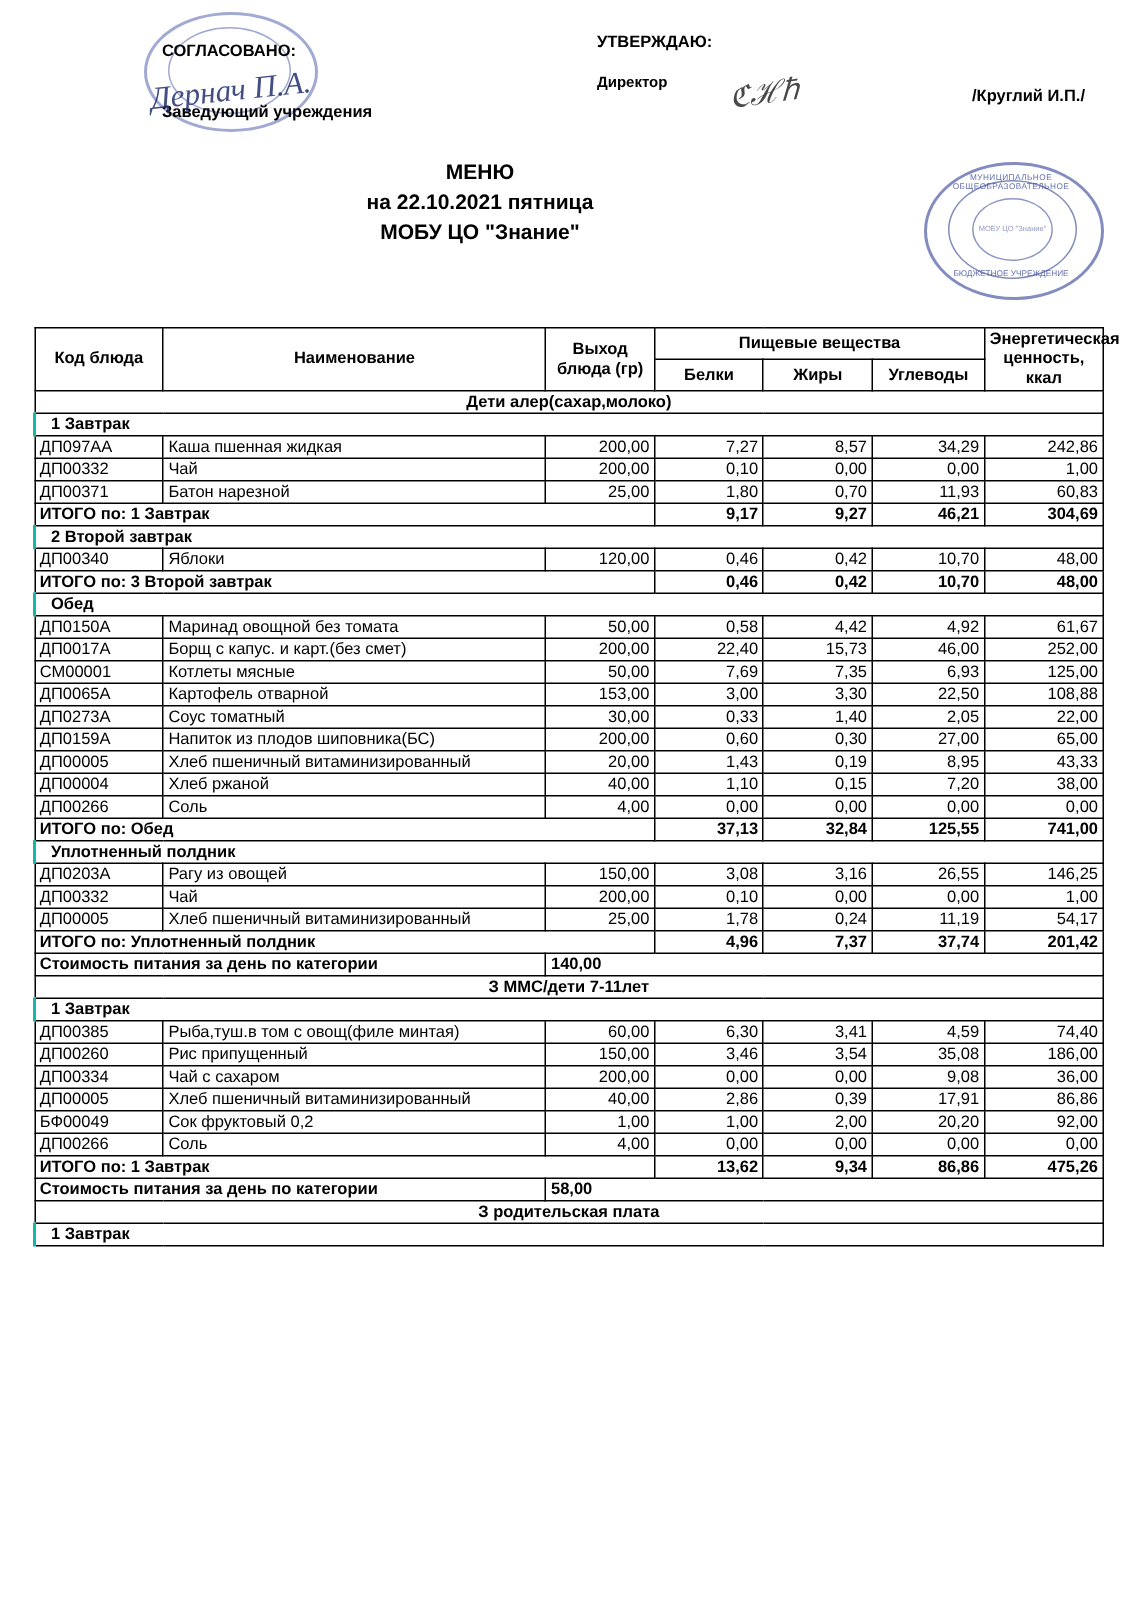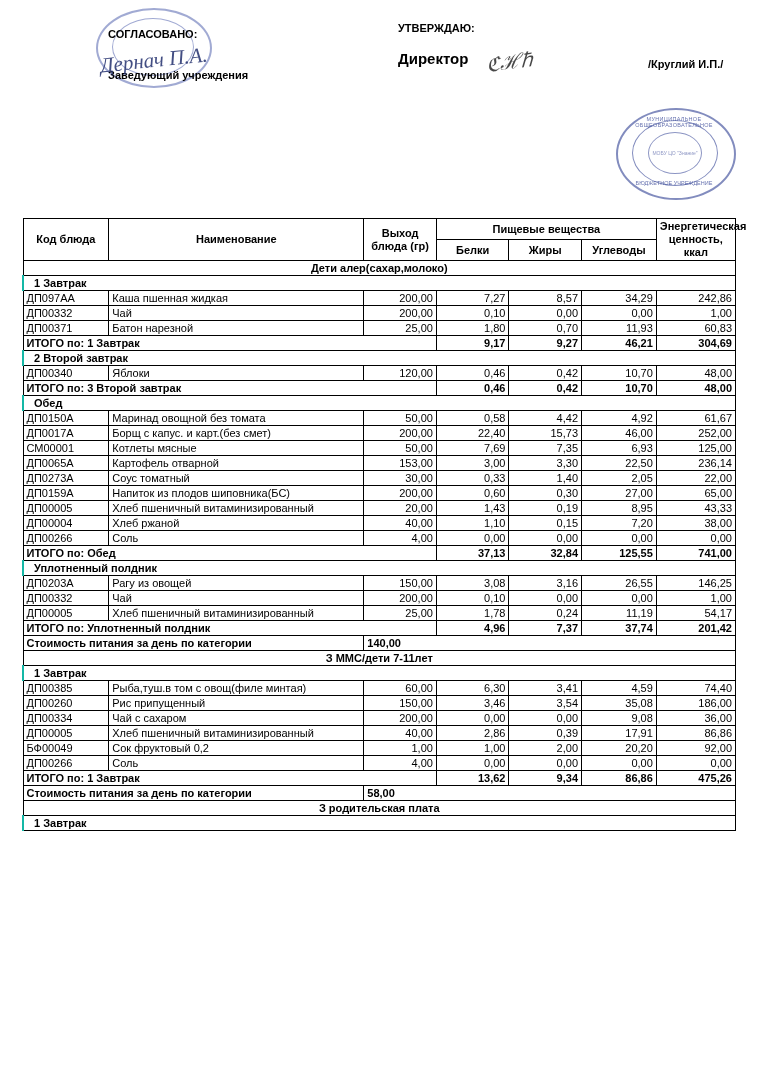--- a/index.html
+++ b/index.html
@@ -49,21 +49,21 @@
     position: absolute;
     left: 398px;
     top: 22px;
     font-size: 11px;
     font-weight: bold;
   }
   .approve-right-sub {
     position: absolute;
     left: 398px;
     top: 50px;
-    font-size: 15px;
+    font-size: 10px;
     font-weight: bold;
   }
   .director-name {
     position: absolute;
     left: 648px;
     top: 58px;
     font-size: 11px;
     font-weight: bold;
     white-space: nowrap;
   }
@@ -268,20 +268,25 @@
     <div class="sig-right">ℭℋℏ</div>
     <div class="director-name">/Круглий И.П./</div>
 
     <div class="stamp-blue"></div>
     <div class="stamp-blue-inner"></div>
     <div class="stamp-text-top">МУНИЦИПАЛЬНОЕ ОБЩЕОБРАЗОВАТЕЛЬНОЕ</div>
     <div class="stamp-blue-core">МОБУ ЦО "Знание"</div>
     <div class="stamp-text-bot">БЮДЖЕТНОЕ УЧРЕЖДЕНИЕ</div>
   </div>
 
+  <div class="title-block">
+    <div class="title-line">МЕНЮ</div>
+    <div class="title-line">на 22.10.2021  пятница</div>
+    <div class="title-line">МОБУ ЦО "Знание"</div>
+  </div>
 
   <table class="menu">
     <colgroup>
       <col style="width:78px">
       <col style="width:232px">
       <col style="width:66px">
       <col style="width:66px">
       <col style="width:66px">
       <col style="width:68px">
       <col style="width:72px">
@@ -390,21 +395,21 @@
           <td class="num">6,93</td>
           <td class="num">125,00</td>
         </tr>
         <tr>
           <td class="code">ДП0065А</td>
           <td class="name">Картофель отварной</td>
           <td class="num">153,00</td>
           <td class="num">3,00</td>
           <td class="num">3,30</td>
           <td class="num">22,50</td>
-          <td class="num">236,14</td>
+          <td class="num">108,88</td>
         </tr>
         <tr>
           <td class="code">ДП0273А</td>
           <td class="name">Соус томатный</td>
           <td class="num">30,00</td>
           <td class="num">0,33</td>
           <td class="num">1,40</td>
           <td class="num">2,05</td>
           <td class="num">22,00</td>
         </tr>

